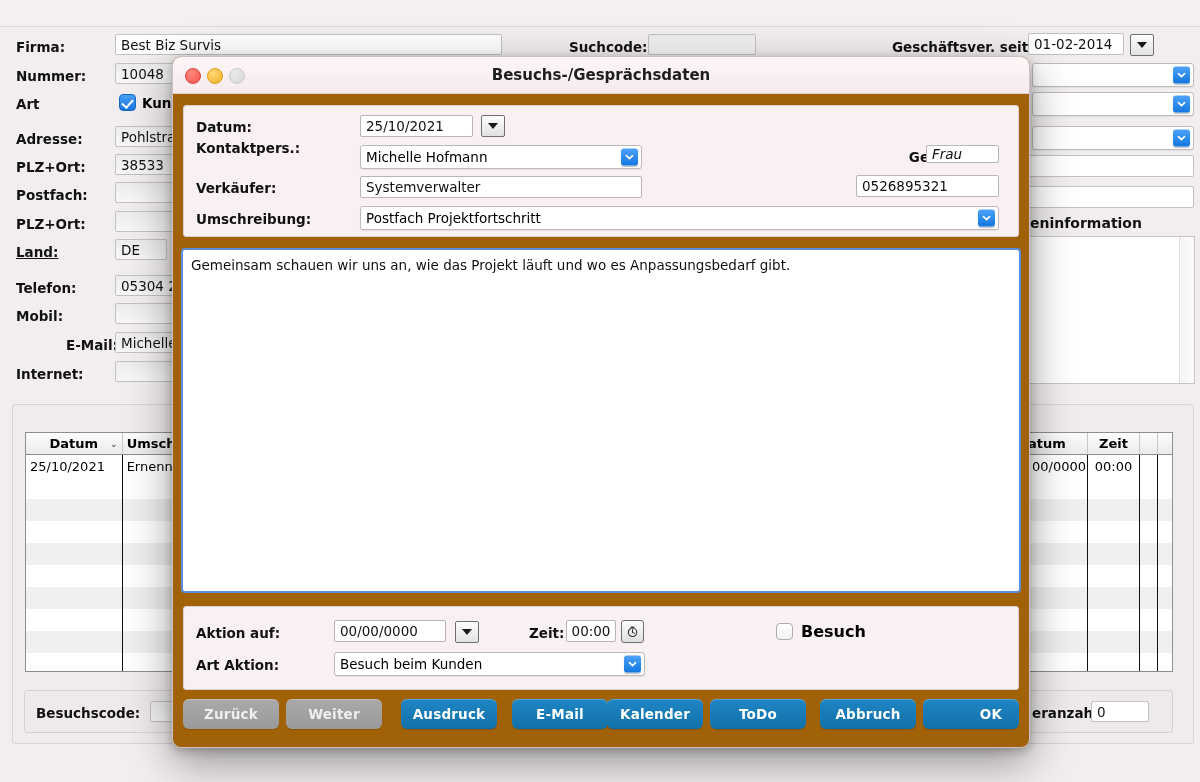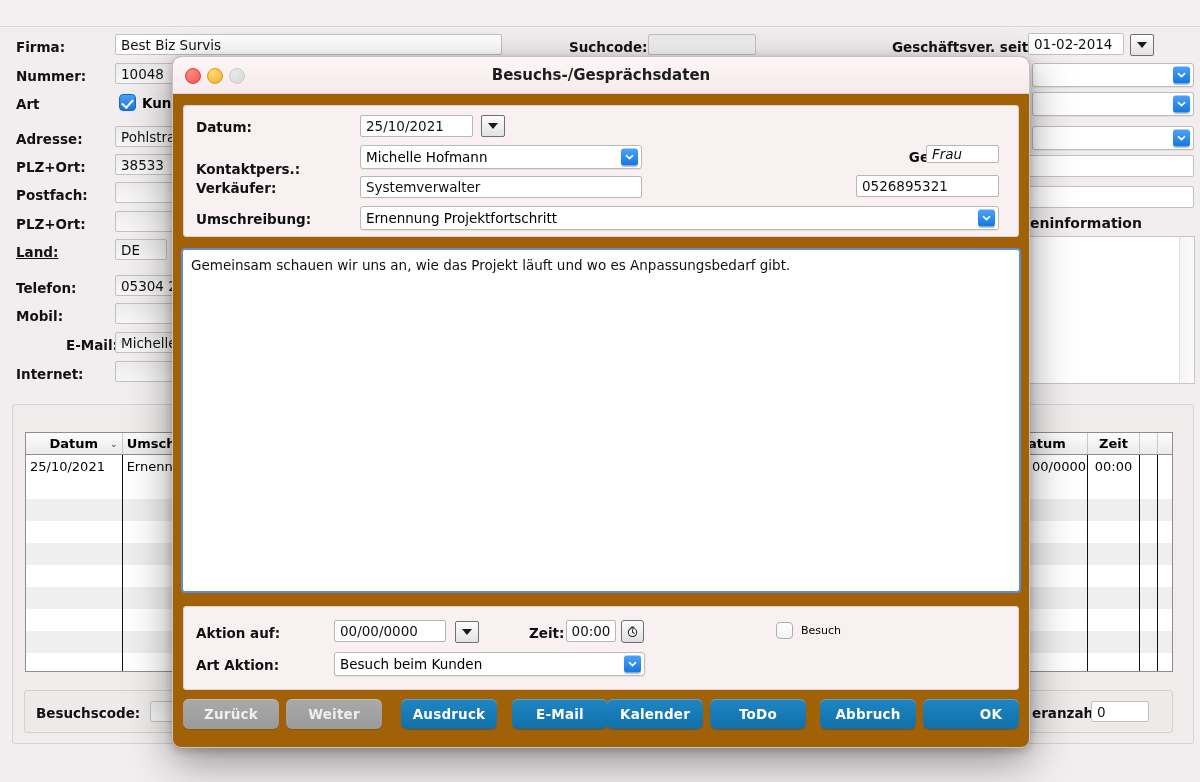--- a/index.html
+++ b/index.html
@@ -317,40 +317,40 @@
   </div>
 
   <div class="dlg-group" style="left:10px;top:48px;width:836px;height:132px;"></div>
 
   <div class="dlg-label" style="left:23px;top:62px;">Datum:</div>
   <div class="dlg-input" style="left:187px;top:58px;width:113px;height:22px;">25/10/2021</div>
   <div class="date-btn" style="left:308px;top:58px;">
     <span class="tri"></span>
   </div>
 
-  <div class="dlg-label" style="left:23px;top:104px;">Kontaktpers.:</div>
+  <div class="dlg-label" style="left:23px;top:83px;">Kontaktpers.:</div>
   <div class="dlg-combo" style="left:187px;top:88px;width:282px;height:24px;position:absolute;">
     <span>Michelle Hofmann</span>
     <span class="combo-btn">
         <svg width="9" height="9" viewBox="0 0 10 10">
           <path d="M1.6 3.4 L5 6.8 L8.4 3.4" stroke="#fff" stroke-width="1.8" fill="none" stroke-linecap="round" stroke-linejoin="round"></path>
         </svg>
       </span>
   </div>
   <div class="dlg-label right" style="left:640px;top:92px;width:185px;">Geschlecht:</div>
   <div class="dlg-input" style="left:753px;top:88px;width:73px;height:18px;font-style:italic;">Frau</div>
 
   <div class="dlg-label" style="left:23px;top:123px;">Verkäufer:</div>
   <div class="dlg-input" style="left:187px;top:119px;width:282px;height:22px;">Systemverwalter</div>
   <div class="dlg-label right" style="left:600px;top:122px;width:225px;">Telefon:</div>
   <div class="dlg-input" style="left:683px;top:118px;width:143px;height:22px;">0526895321</div>
 
   <div class="dlg-label" style="left:23px;top:154px;">Umschreibung:</div>
   <div class="dlg-combo" style="left:187px;top:149px;width:639px;height:24px;">
-    <span>Ernennung Projektfortschritt</span>
+    <span>Postfach Projektfortschritt</span>
     <span class="combo-btn">
         <svg width="9" height="9" viewBox="0 0 10 10">
           <path d="M1.6 3.4 L5 6.8 L8.4 3.4" stroke="#fff" stroke-width="1.8" fill="none" stroke-linecap="round" stroke-linejoin="round"></path>
         </svg>
       </span>
   </div>
 
   <div id="notes" style="left:8px;top:191px;width:840px;height:345px;">Gemeinsam schauen wir uns an, wie das Projekt läuft und wo es Anpassungsbedarf gibt.</div>
 
   <div class="dlg-group" style="left:10px;top:549px;width:836px;height:84px;"></div>
@@ -367,21 +367,21 @@
     <svg width="13" height="13" viewBox="0 0 16 16">
       <circle cx="8" cy="9" r="5.2" fill="none" stroke="#2a2a2a" stroke-width="1.3"></circle>
       <path d="M8 9 L8 5.8 M8 9 L10.4 10.2" stroke="#2a2a2a" stroke-width="1.2" stroke-linecap="round"></path>
       <path d="M6.4 2.6 L9.6 2.6" stroke="#2a2a2a" stroke-width="1.4" stroke-linecap="round"></path>
       <path d="M8 2.6 L8 3.9" stroke="#2a2a2a" stroke-width="1.3"></path>
     </svg>
   </div>
 
   <div style="position:absolute;left:603px;top:565px;display:flex;align-items:center;gap:8px;">
     <span class="cb off"></span>
-    <span style="font-weight:normal;font-size:11px;">Besuch</span>
+    <span style="font-weight:bold;font-size:16px;">Besuch</span>
   </div>
 
   <div class="dlg-label" style="left:23px;top:600px;">Art Aktion:</div>
   <div class="dlg-combo" style="left:161px;top:595px;width:311px;height:24px;">
     <span>Besuch beim Kunden</span>
     <span class="combo-btn">
         <svg width="9" height="9" viewBox="0 0 10 10">
           <path d="M1.6 3.4 L5 6.8 L8.4 3.4" stroke="#fff" stroke-width="1.8" fill="none" stroke-linecap="round" stroke-linejoin="round"></path>
         </svg>
       </span>

